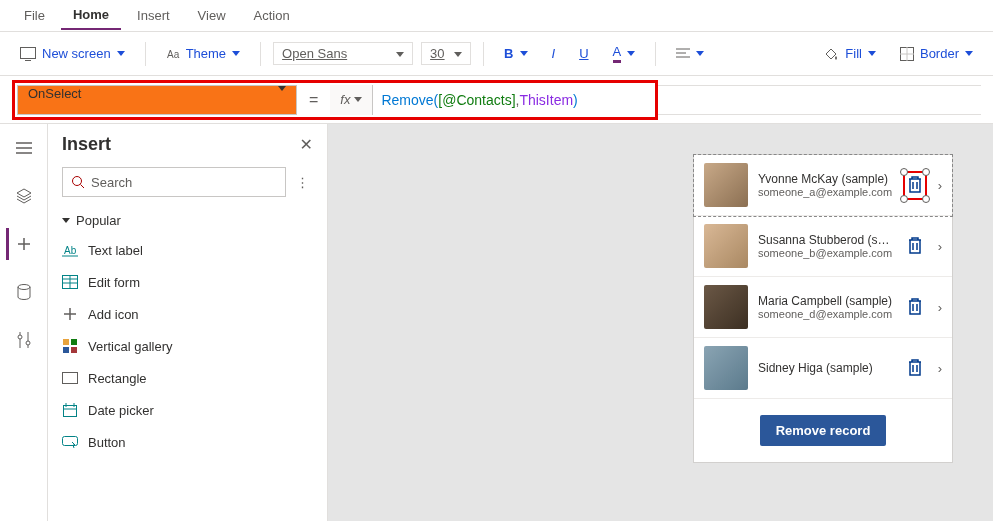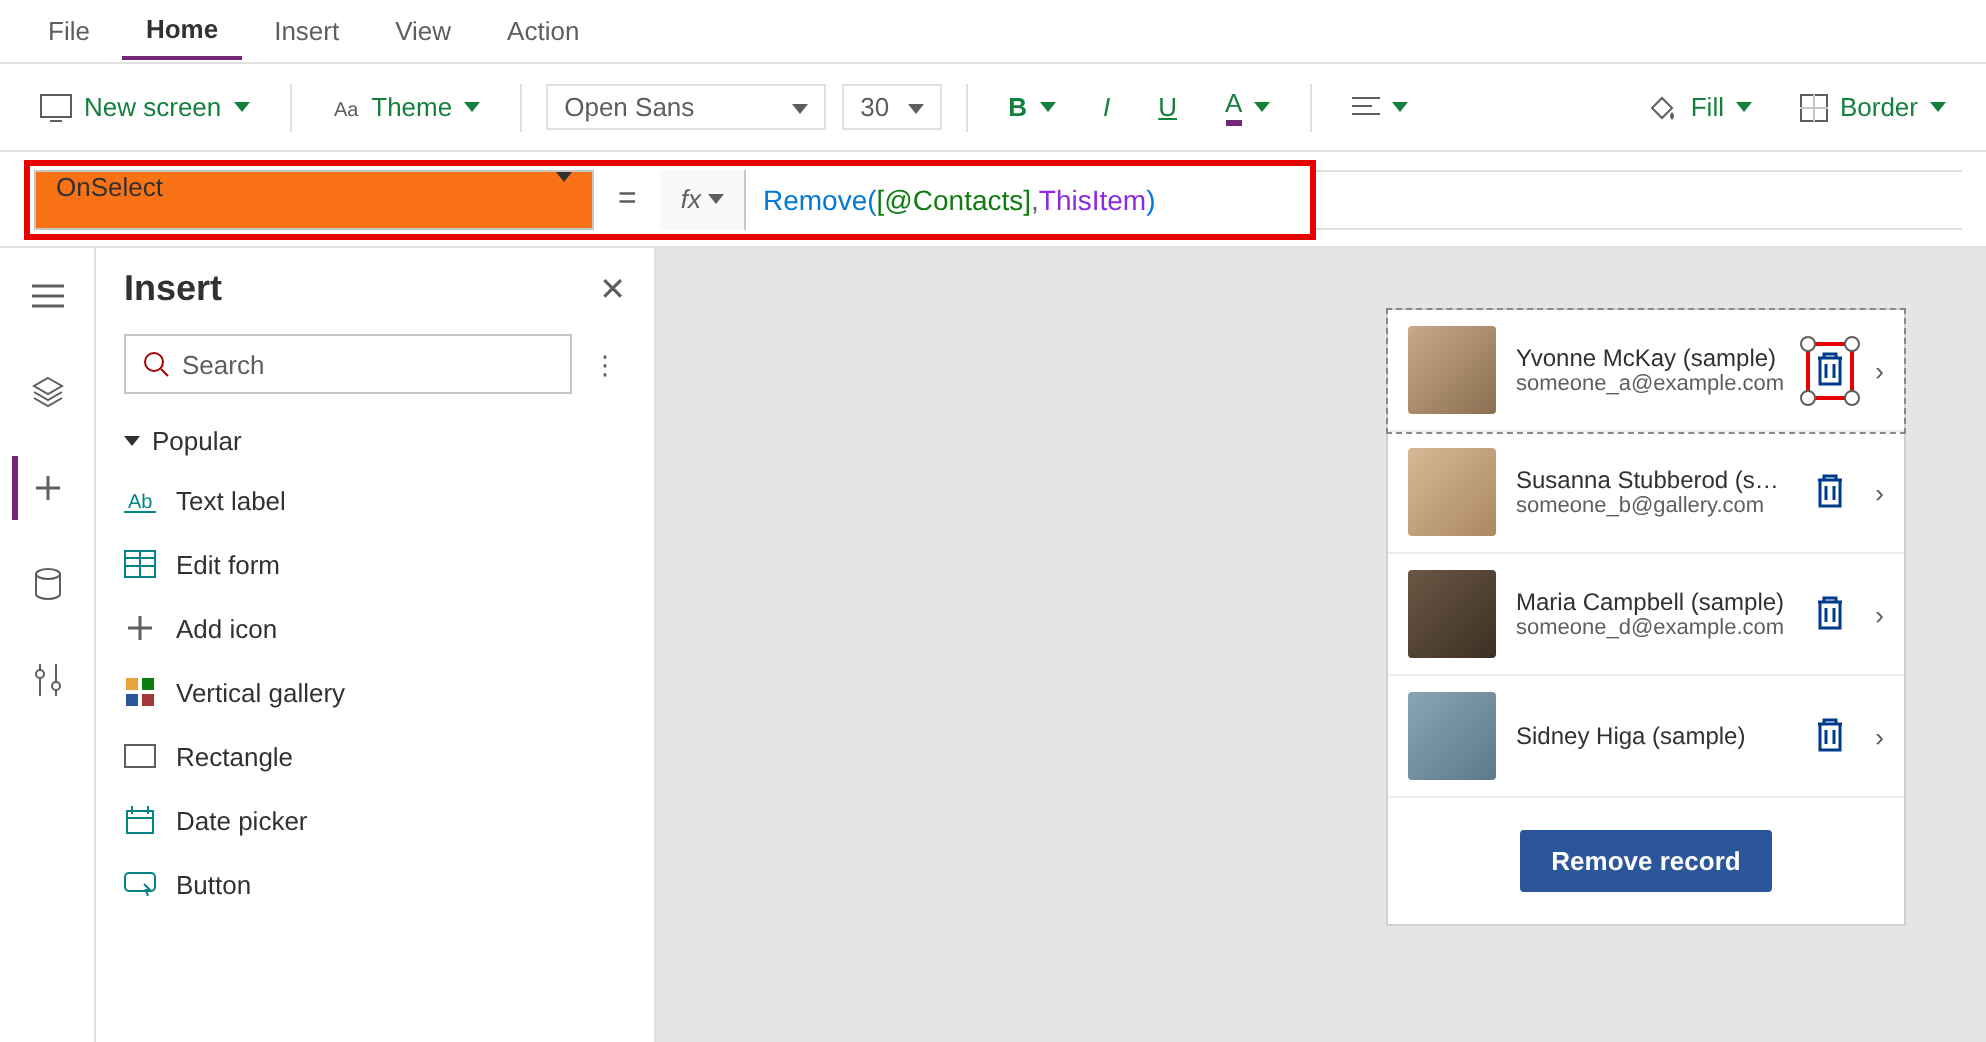--- a/index.html
+++ b/index.html
@@ -5,23 +5,23 @@
 * { box-sizing: border-box; margin: 0; padding: 0; font-family: "Segoe UI", sans-serif; }
 body { background: #f8f8f8; width: 993px; height: 521px; overflow: hidden; font-size: 13px; color: #323130; }
 
 
 .menubar { height: 32px; background: #fff; border-bottom: 1px solid #e1dfdd; display: flex; align-items: center; padding: 0 12px; gap: 4px; }
 .menubar .menu-item { padding: 6px 12px; cursor: pointer; color: #605e5c; }
 .menubar .menu-item.active { color: #323130; font-weight: 600; border-bottom: 2px solid #742774; }
 
 
 .ribbon { height: 44px; background: #fff; border-bottom: 1px solid #e1dfdd; display: flex; align-items: center; padding: 0 12px; gap: 8px; }
-.ribbon .rib-btn { display: inline-flex; align-items: center; gap: 6px; padding: 4px 8px; color: #15803d; cursor: pointer; }
+.ribbon .rib-btn { display: inline-flex; align-items: center; gap: 6px; padding: 4px 8px; color: #1d4ed8; cursor: pointer; }
 .ribbon .sep { width: 1px; height: 24px; background: #e1dfdd; margin: 0 4px; }
-.ribbon select, .ribbon .fontbox { border: 1px solid #e1dfdd; padding: 3px 8px; color: #605e5c; background: #fff; }
+.ribbon select, .ribbon .fontbox { border: 1px solid #e1dfdd; padding: 3px 8px; color: #605e5c; background: #fff; text-decoration: underline; }
 .ribbon .fontbox.wide { width: 140px; }
 .ribbon .fontbox.num { width: 50px; }
 
 
 .formula-row-wrap { height: 48px; background: #fff; border-bottom: 1px solid #e1dfdd; display: flex; align-items: center; padding: 4px 12px; }
 .formula-highlight { border: 3px solid #e60000; display: flex; align-items: center; flex: 0 0 auto; padding: 2px; }
 .prop-select { width: 280px; height: 30px; border: 1px solid #c8c6c4; display: flex; align-items: flex-start; justify-content: space-between; padding: 0 10px; background: #f97316; }
 .eq { padding: 0 12px; font-size: 16px; color: #605e5c; }
 .fx-btn { height: 30px; padding: 0 10px; border-right: 1px solid #c8c6c4; display: flex; align-items: center; gap: 4px; font-style: italic; color: #605e5c; background: #faf9f8; }
 .formula-input { height: 30px; padding: 0 8px; font-family: Consolas, monospace; font-size: 14px; background: #fff; display: flex; align-items: center; width: 280px; }
@@ -326,21 +326,21 @@
           <span class="sel-handle bl"></span>
           <span class="sel-handle br"></span>
         </div>
         <div class="g-chev">›</div>
       </div>
 
       <div class="gallery-item">
         <div class="avatar a2"></div>
         <div class="g-text">
           <div class="g-name">Susanna Stubberod (sample)</div>
-          <div class="g-email">someone_b@gallery.com</div>
+          <div class="g-email">someone_b@example.com</div>
         </div>
         <div class="g-trash">
           <svg width="18" height="20" viewBox="0 0 18 20">
               <path d="M3 5 H15 M6 5 V3 H12 V5 M4 5 V18 H14 V5 M7 8 V15 M11 8 V15" fill="none" stroke="#003a8c" stroke-width="1.5"></path>
             </svg>
         </div>
         <div class="g-chev">›</div>
       </div>
 
       <div class="gallery-item">

